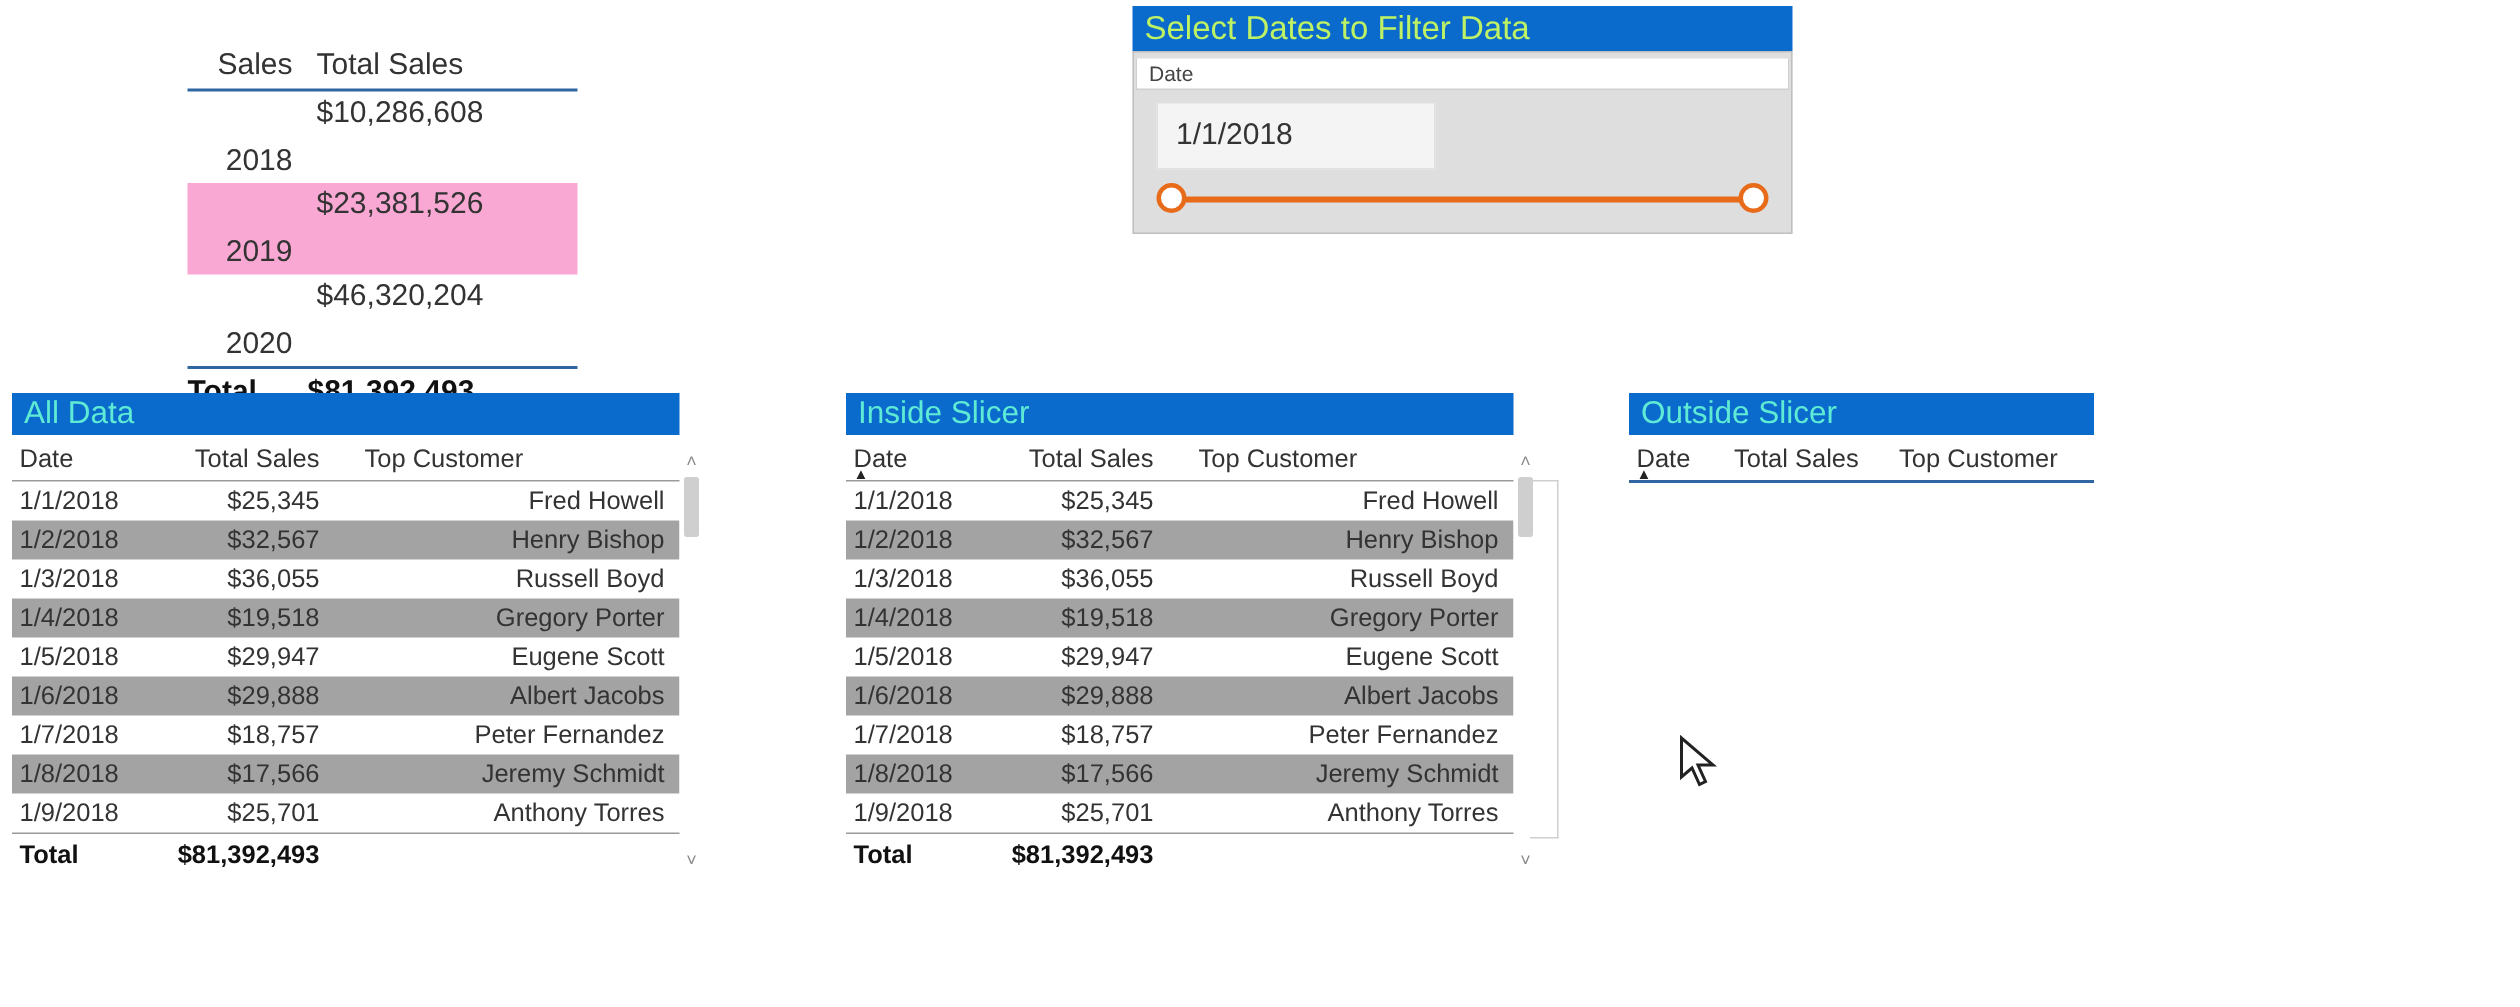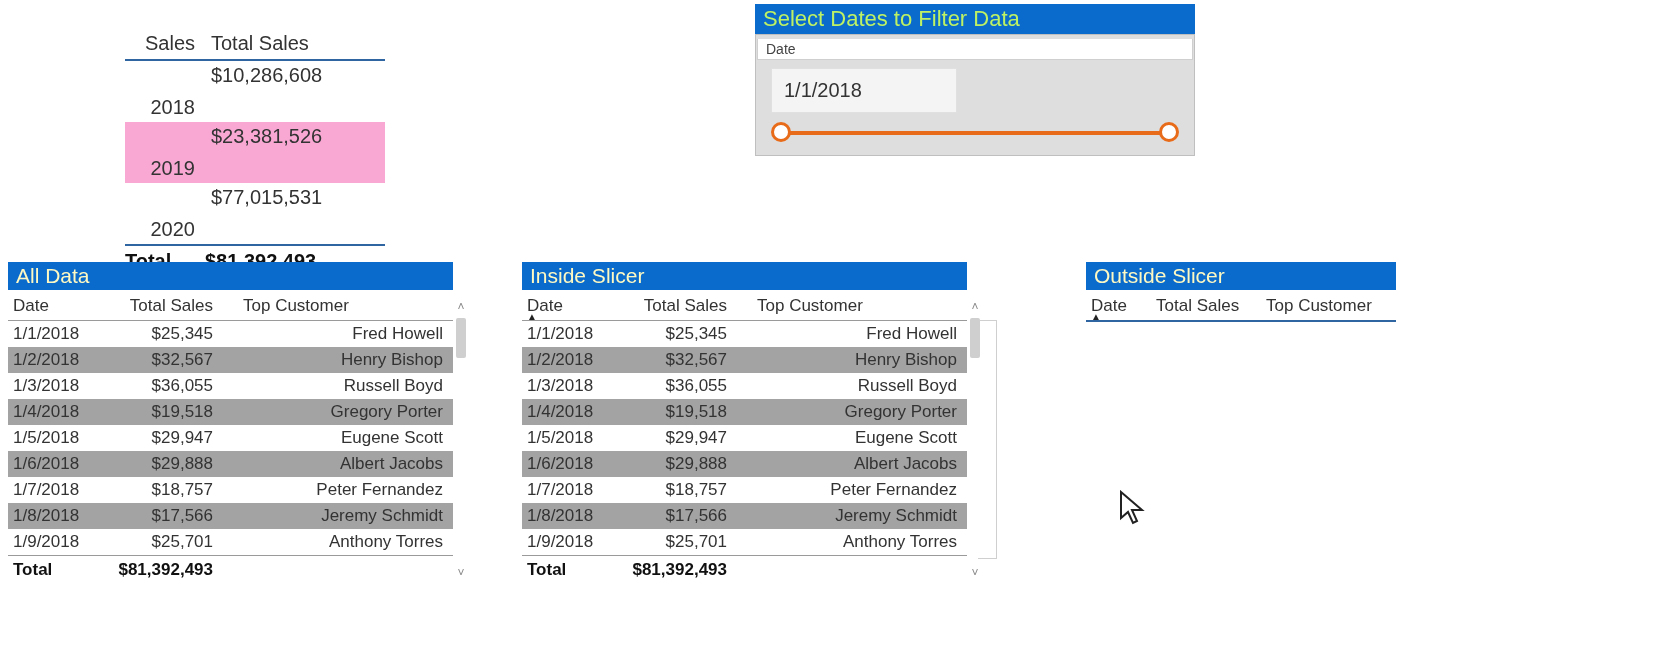--- a/index.html
+++ b/index.html
@@ -91,21 +91,21 @@
   .slider-handle.left  { left: -10px; }
   .slider-handle.right { right: -10px; }
 
   
   .card {
     position: absolute;
     width: 445px;
   }
   .card-title {
     background: #0a6bcc;
-    color: #fef9c3;
+    color: #5eead4;
     font-size: 21px;
     padding: 2px 8px;
   }
   .card-body {
     position: relative;
   }
   .tbl {
     font-size: 17px;
     color: #333;
     width: 100%;
@@ -165,21 +165,21 @@
     border-radius:2px;
     margin-top:4px;
   }
   .outside .tbl .hdr { border-bottom: 2px solid #2f66a1; font-size:17px;}
   .outside .tbl .c1 { width: 55px; }
   .outside .tbl .c2 { width: 100px; text-align:left; padding-left:10px;}
   .outside .tbl .c3 { padding-left: 10px; }
   .outside { width: 310px; }
 
   .card.all    { left: 8px;   top: 262px; }
-  .card.inside { left: 522px; top: 262px; }
+  .card.inside { left: 564px; top: 262px; }
   .card.outside{ left: 1086px; top: 262px; }
 
   .inside .focus-border{
     position:absolute;
     right:-30px;
     top:30px;
     bottom:25px;
     width:18px;
     border:1px solid #cfcfcf;
     border-left:none;
@@ -204,21 +204,21 @@
       <div class="row">
         <div class="y">2018</div>
         <div class="s">$10,286,608</div>
       </div>
       <div class="row alt">
         <div class="y">2019</div>
         <div class="s">$23,381,526</div>
       </div>
       <div class="row">
         <div class="y">2020</div>
-        <div class="s">$77,015,531</div>
+        <div class="s">$46,320,204</div>
       </div>
     </div>
   <div class="trow">
     <div class="y">Total</div>
     <div class="s">$81,392,493</div>
   </div>
 </div>
 
 <div class="slicer">
   <div class="slicer-title">Select Dates to Filter Data</div>

